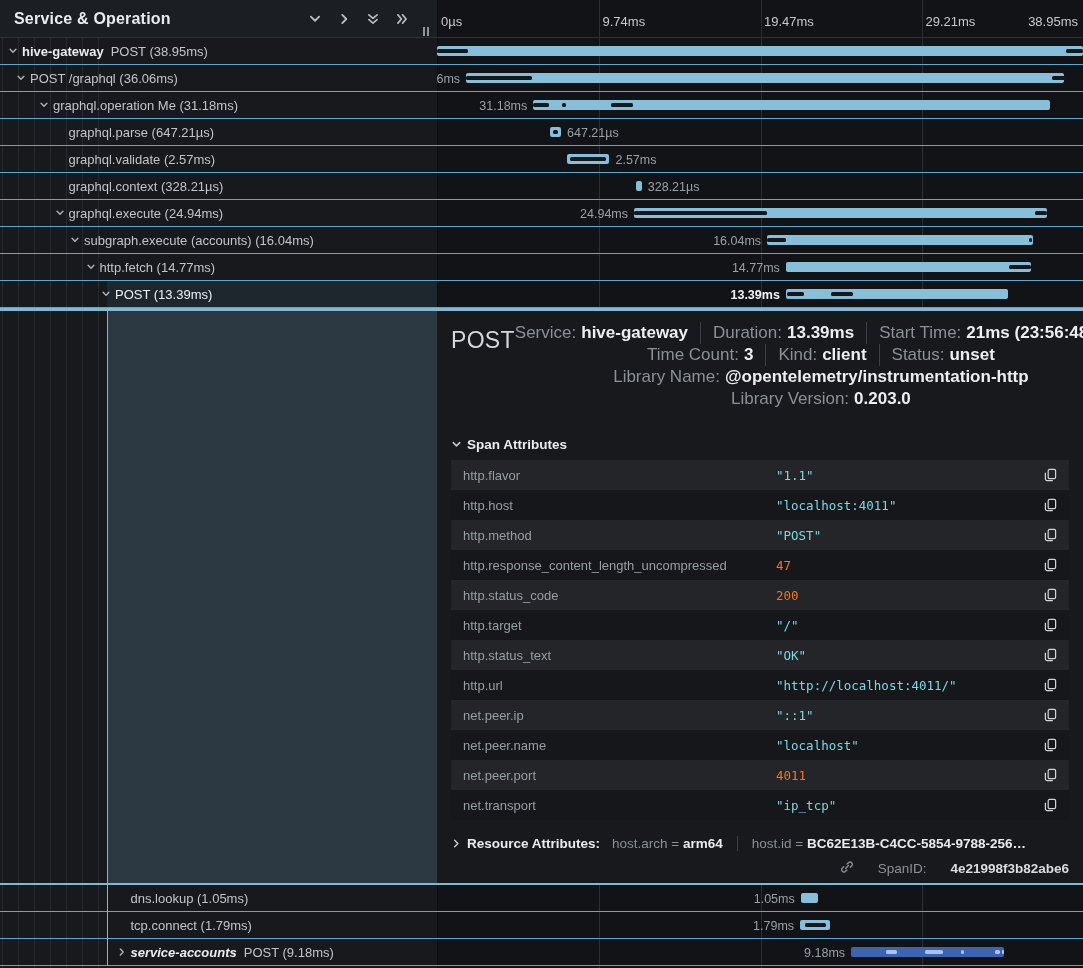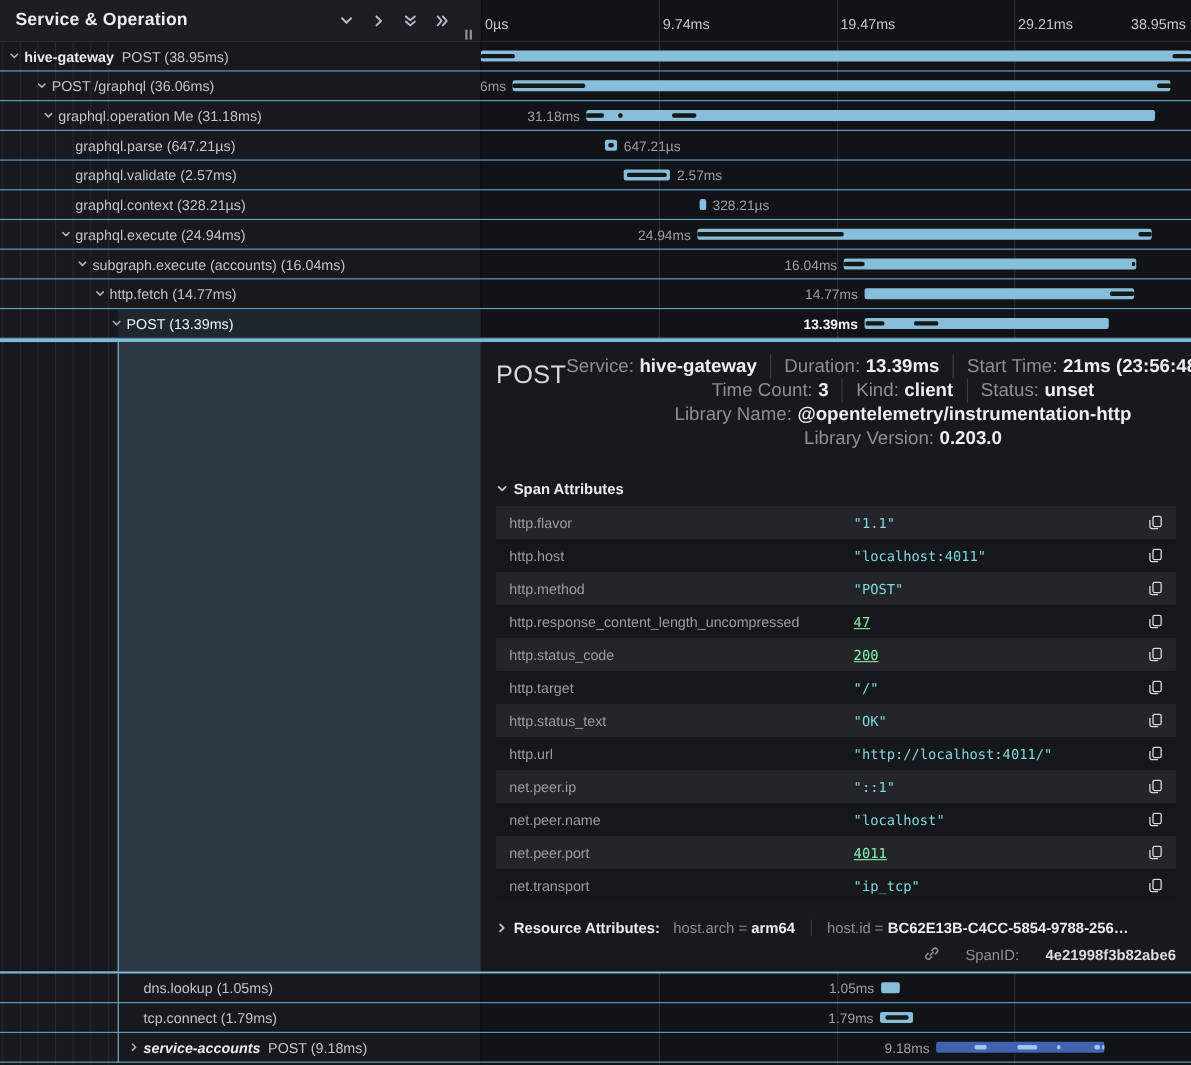--- a/index.html
+++ b/index.html
@@ -59,21 +59,21 @@
 
   .attrs-head { margin-top:27px; display:flex; align-items:center; font-size:13.5px; font-weight:bold; color:#e9ebed; }
   .attrs-head .chev { width:16px; }
   .attrs-table { margin-top:8px; }
   .attr-row { height:30px; display:flex; align-items:center; padding:0 12px; }
   .attr-row:nth-child(odd) { background:#232528; }
   .attr-row:nth-child(even) { background:#15171a; }
   .attr-key { width:313px; flex:none; font-size:13px; color:#989ea5; overflow:hidden; white-space:nowrap; }
   .attr-val { flex:1; font-family:"DejaVu Sans Mono", monospace; font-size:12.5px; white-space:nowrap; overflow:hidden; }
   .attr-val.string { color:#7cd9e0; }
-  .attr-val.number { color:#86efac;text-decoration:underline; }
+  .attr-val.number { color:#f97316; }
   .copy-btn { flex:none; width:18px; display:flex; justify-content:flex-end; cursor:pointer; }
 
   .res-line { margin-top:16px; display:flex; align-items:center; font-size:13.5px; color:#8b9096; white-space:nowrap; overflow:hidden; }
   .res-line .chev { width:16px; }
   .res-title { font-weight:bold; color:#e9ebed; margin-right:12px; }
   .res-item { display:inline-block; }
   .res-item + .res-item { border-left:1px solid #3c4046; padding-left:14px; margin-left:14px; }
   .res-item b { color:#e9ebed; }
   .spanid-line { margin-top:9px; display:flex; justify-content:flex-end; align-items:center; gap:24px; font-size:13.5px; color:#8b9096; }
   .spanid-line b { color:#dadde0; }
@@ -155,21 +155,21 @@
           </div>
         </div>
         <div class="time-cell">
           <div class="bar" style="left: 0%; width: 100%;"></div>
           <div class="bar-mark" style="left: 0%; width: 4.8%;"></div>
           <div class="bar-mark" style="left: 97.4%; width: 2.6%;"></div>
         </div>
       </div>
       <div class="span-row">
         <div class="tree-cell">
-          <div class="tree-inner" style="padding-left: 33px;">
+          <div class="tree-inner" style="padding-left: 16px;">
             <span class="chev">
               <svg width="10" height="10" viewBox="0 0 12 12" fill="none" stroke="#aeb4ba" stroke-width="1.7" stroke-linecap="round" stroke-linejoin="round">
                 <polyline points="2.5,4 6,7.5 9.5,4"></polyline>
               </svg>
             </span>
             <span class="op">POST /graphql (36.06ms)</span>
           </div>
         </div>
         <div class="time-cell">
           <span class="bar-label left" style="right: calc(95.5%);">36.06ms</span>

